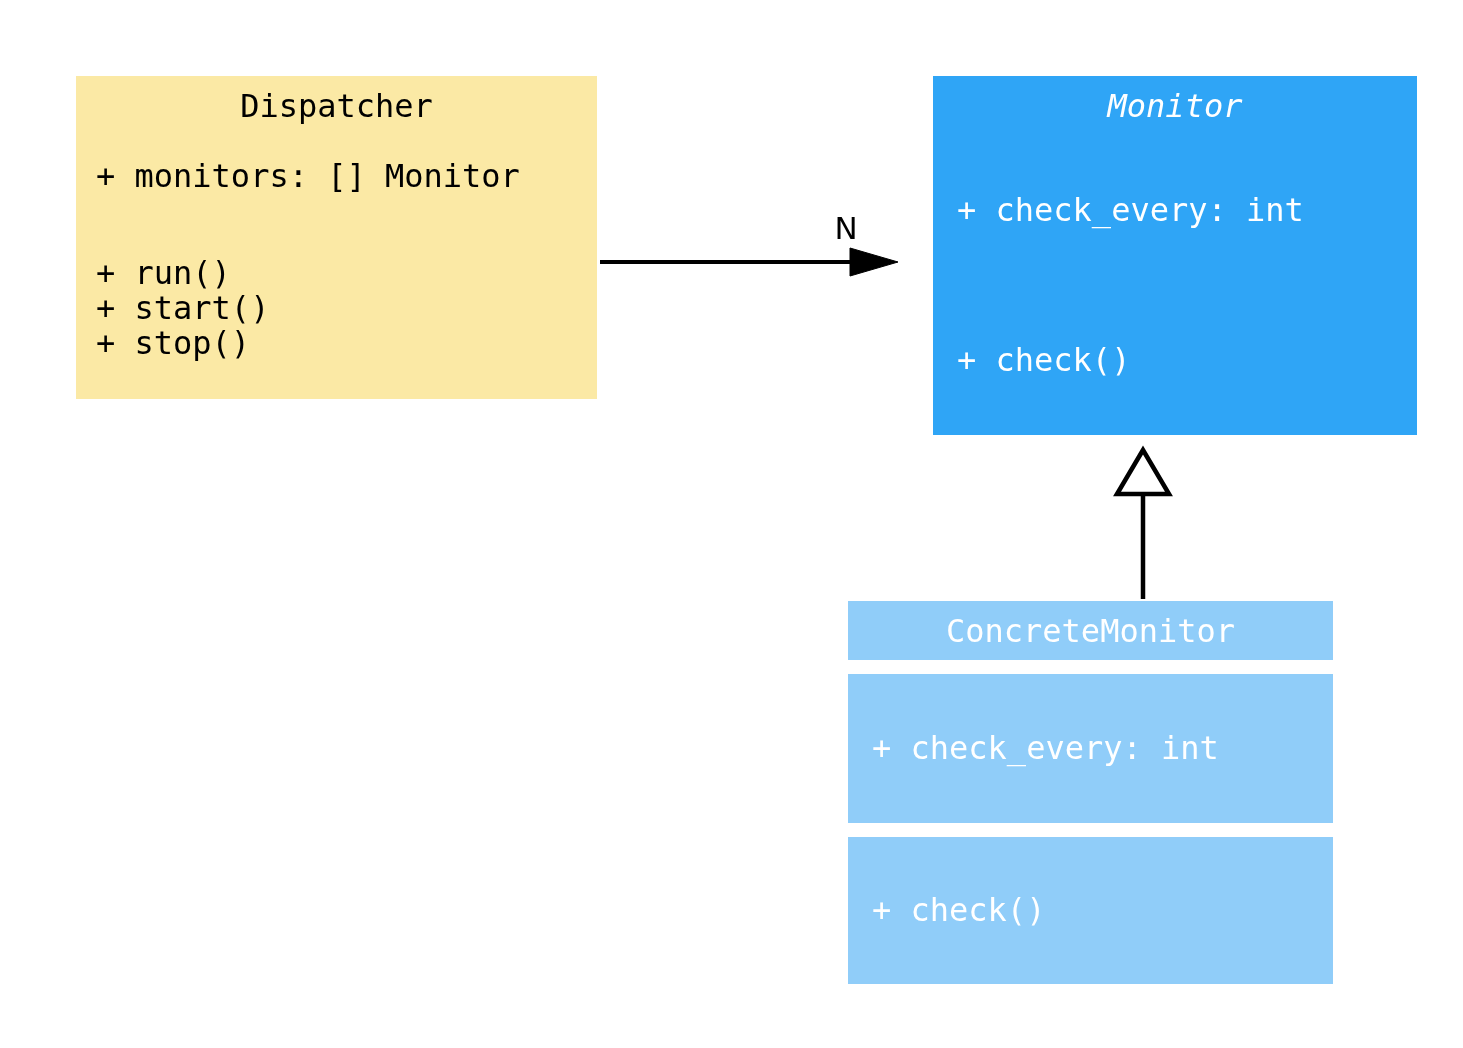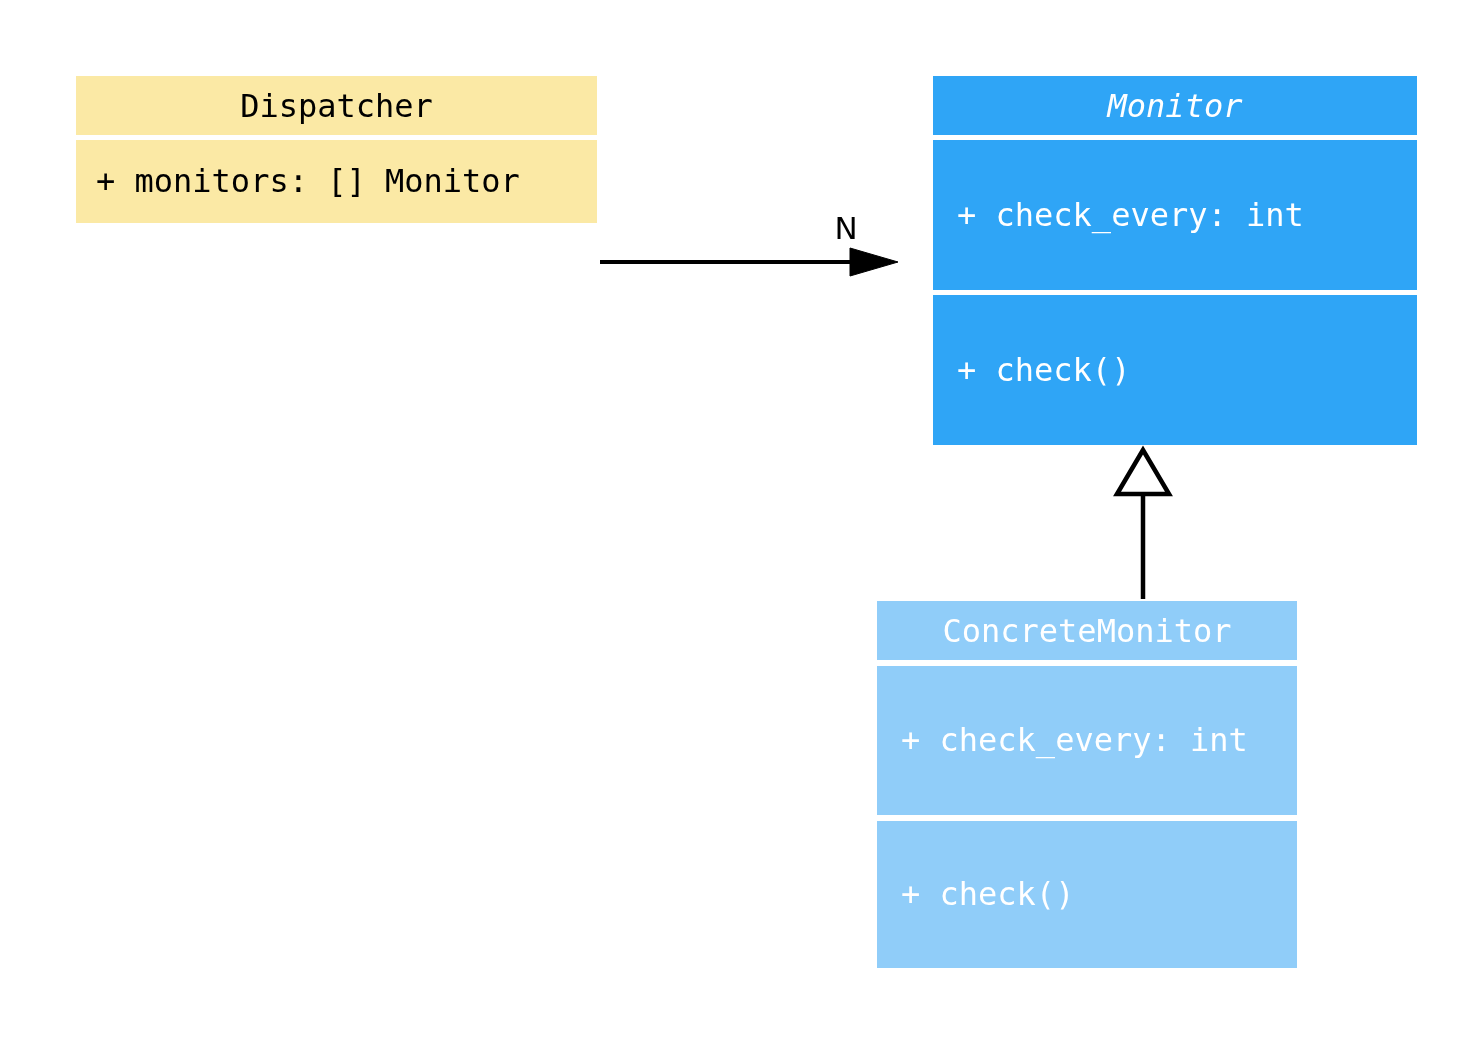--- a/index.html
+++ b/index.html
@@ -20,21 +20,20 @@
     left: 0;
     top: 0;
     width: 1463px;
     height: 1048px;
     pointer-events: none;
   }
   .uml-class {
     position: absolute;
     display: flex;
     flex-direction: column;
-    gap: 5px;
   }
   .uml-section {
     box-sizing: border-box;
     display: flex;
     flex-direction: column;
     justify-content: center;
   }
   .uml-title {
     align-items: center;
     text-align: center;
@@ -53,21 +52,21 @@
   .c-dispatcher .uml-title   { height: 59px; }
   .c-dispatcher .s-attrs     { height: 83px; }
   .c-dispatcher .s-methods   { height: 181px; }
   
   .c-monitor { left: 901px; top: 76px; width: 484px; padding-left: 32px; }
   .c-monitor .uml-section { background: #2FA5F6; color: #FFFFFF; }
   .c-monitor .uml-title   { height: 59px; font-style: italic; }
   .c-monitor .s-attrs     { height: 150px; padding-left: 24px; }
   .c-monitor .s-methods   { height: 150px; padding-left: 24px; }
   
-  .c-concrete { left: 877px; top: 601px; width: 420px; gap: 6px; }
+  .c-concrete { left: 848px; top: 601px; width: 485px; gap: 14px; }
   .c-concrete .uml-section { background: #90CDF9; color: #FFFFFF; }
   .c-concrete .uml-title   { height: 59px; }
   .c-concrete .s-attrs     { height: 149px; padding-left: 24px; }
   .c-concrete .s-methods   { height: 147px; padding-left: 24px; }
   
   .assoc-label {
     position: absolute;
     left: 826px;
     top: 210px;
     width: 40px;
@@ -95,20 +94,25 @@
     </g>
   </svg>
 
   <div class="assoc-label">N</div>
 
   <div class="uml-class c-dispatcher">
     <div class="uml-section uml-title">Dispatcher</div>
     <div class="uml-section uml-members s-attrs">
       <div>+ monitors: [] Monitor</div>
     </div>
+    <div class="uml-section uml-members s-methods">
+      <div>+ run()</div>
+      <div>+ start()</div>
+      <div>+ stop()</div>
+    </div>
   </div>
 
   <div class="uml-class c-monitor">
     <div class="uml-section uml-title">Monitor</div>
     <div class="uml-section uml-members s-attrs">
       <div>+ check_every: int</div>
     </div>
     <div class="uml-section uml-members s-methods">
       <div>+ check()</div>
     </div>

